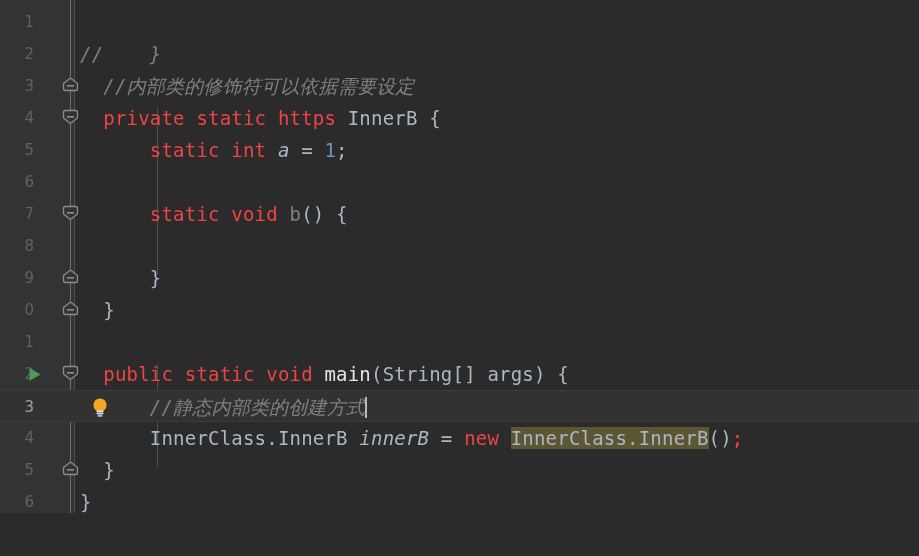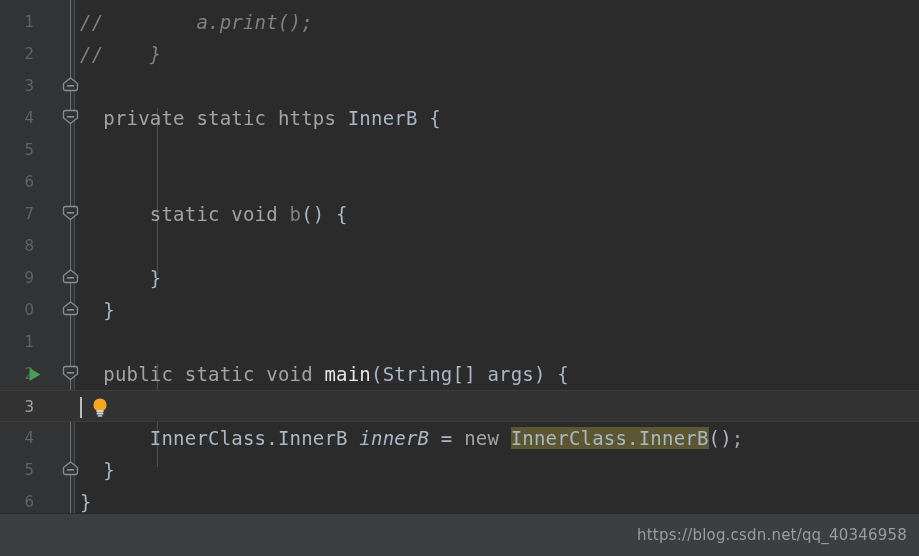--- a/index.html
+++ b/index.html
@@ -133,21 +133,21 @@
   }
 
   
   .indent-guide {
     position: absolute;
     width: 1px;
     background: #4d5052;
   }
 
   
-  .kw      { color: #a3a3a3; }
+  .kw      { color: #ef4444; }
   .cls     { color: #a9b7c6; }
   .ident   { color: #a9b7c6; text-align: center; }
   .localv  { color: #a9b7c6; font-style: italic; }
   .num     { color: #6897bb; }
   .meth    { color: #e5e5e5; }
   .comment { color: #808080; font-style: italic; }
   .punct   { color: #a9b7c6; }
   .gray    { color: #808080; }
   .sel-hl  { background: #5c5632; }
 
@@ -210,47 +210,48 @@
         
       </div>
       <div class="code" style="left:705px;">
         
       </div>
     </div>
 
     <div id="rows">
         <div class="row" style="top: 6px;">
           <div class="lineno">1</div>
-          <div class="code"><span class="comment">//        a.print();</span></div>
         </div>
         <div class="row" style="top: 38px;">
           <div class="lineno">2</div>
           <div class="code"><span class="comment">//    }</span></div>
         </div>
         <div class="row" style="top: 70px;">
           <div class="lineno">3</div>
           <div class="fold">
             <svg width="17" height="19" viewBox="0 0 17 19">
               <path d="M8.5 1 L15.5 6.5 L15.5 11.5 Q15.5 13.5 13.5 13.5 L3.5 13.5 Q1.5 13.5 1.5 11.5 L1.5 6.5 Z" fill="#313335" stroke="#8a8e90" stroke-width="1.3"></path>
               <rect x="5" y="8" width="7" height="1.6" fill="#8a8e90"></rect>
             </svg>
           </div>
+          <div class="code"><span class="comment">  //内部类的修饰符可以依据需要设定</span></div>
         </div>
         <div class="row" style="top: 102px;">
           <div class="lineno">4</div>
           <div class="fold">
             <svg width="17" height="19" viewBox="0 0 17 19">
               <path d="M1.5 3.5 Q1.5 1.5 3.5 1.5 L13.5 1.5 Q15.5 1.5 15.5 3.5 L15.5 9 L8.5 14.5 L1.5 9 Z" fill="#313335" stroke="#8a8e90" stroke-width="1.3"></path>
               <rect x="5" y="7" width="7" height="1.6" fill="#8a8e90"></rect>
             </svg>
           </div>
           <div class="code"><span class="punct">  </span><span class="kw">private</span><span class="punct"> </span><span class="kw">static</span><span class="punct"> </span><span class="kw">https</span><span class="punct"> </span><span class="cls">InnerB</span><span class="punct"> {</span></div>
         </div>
         <div class="row" style="top: 134px;">
           <div class="lineno">5</div>
+          <div class="code"><span class="punct">      </span><span class="kw">static</span><span class="punct"> </span><span class="kw">int</span><span class="punct"> </span><span class="localv">a</span><span class="punct"> = </span><span class="num">1</span><span class="punct">;</span></div>
         </div>
         <div class="row" style="top: 166px;">
           <div class="lineno">6</div>
           <div class="code"></div>
         </div>
         <div class="row" style="top: 198px;">
           <div class="lineno">7</div>
           <div class="fold">
             <svg width="17" height="19" viewBox="0 0 17 19">
               <path d="M1.5 3.5 Q1.5 1.5 3.5 1.5 L13.5 1.5 Q15.5 1.5 15.5 3.5 L15.5 9 L8.5 14.5 L1.5 9 Z" fill="#313335" stroke="#8a8e90" stroke-width="1.3"></path>
@@ -301,21 +302,21 @@
           <div class="code"><span class="punct">  </span><span class="kw">public</span><span class="punct"> </span><span class="kw">static</span><span class="punct"> </span><span class="kw">void</span><span class="punct"> </span><span class="meth">main</span><span class="punct">(</span><span class="cls">String</span><span class="punct">[] </span><span class="ident">args</span><span class="punct">) {</span></div>
         </div>
         <div class="row current" style="top: 390px;">
           <div class="lineno">3</div>
           <div class="bulb-icon"><svg width="20" height="21" viewBox="0 0 20 21">
               <circle cx="10" cy="8" r="6.6" fill="#f5a623"></circle>
               <rect x="6.4" y="13.2" width="7.2" height="2" rx="0.7" fill="#d8d8d8"></rect>
               <rect x="6.6" y="15.6" width="6.8" height="1.8" rx="0.7" fill="#d8d8d8"></rect>
               <rect x="7.6" y="18" width="4.8" height="1.8" rx="0.9" fill="#bdbdbd"></rect>
             </svg></div>
-          <div class="code"><span class="caret"></span></div>
+          <div class="code"><span class="comment">      //静态内部类的创建方式</span><span class="caret"></span></div>
         </div>
         <div class="row" style="top: 422px;">
           <div class="lineno">4</div>
           <div class="code"><span class="punct">      </span><span class="cls">InnerClass</span><span class="punct">.</span><span class="cls">InnerB</span><span class="punct"> </span><span class="localv">innerB</span><span class="punct"> = </span><span class="kw">new</span><span class="punct"> </span><span class="cls sel-hl">InnerClass</span><span class="punct sel-hl">.</span><span class="cls sel-hl">InnerB</span><span class="punct">()</span><span class="kw">;</span></div>
         </div>
         <div class="row" style="top: 454px;">
           <div class="lineno">5</div>
           <div class="fold">
             <svg width="17" height="19" viewBox="0 0 17 19">
               <path d="M8.5 1 L15.5 6.5 L15.5 11.5 Q15.5 13.5 13.5 13.5 L3.5 13.5 Q1.5 13.5 1.5 11.5 L1.5 6.5 Z" fill="#313335" stroke="#8a8e90" stroke-width="1.3"></path>
@@ -325,17 +326,14 @@
           <div class="code"><span class="punct">  }</span></div>
         </div>
         <div class="row" style="top: 486px;">
           <div class="lineno">6</div>
           <div class="code"><span class="punct">}</span></div>
         </div>
       </div>
 
   </div>
 
-  <div id="status-bar">
-    <div id="watermark">https://blog.csdn.net/qq_40346958</div>
-  </div>
 
 </div>
 
 </body></html>

